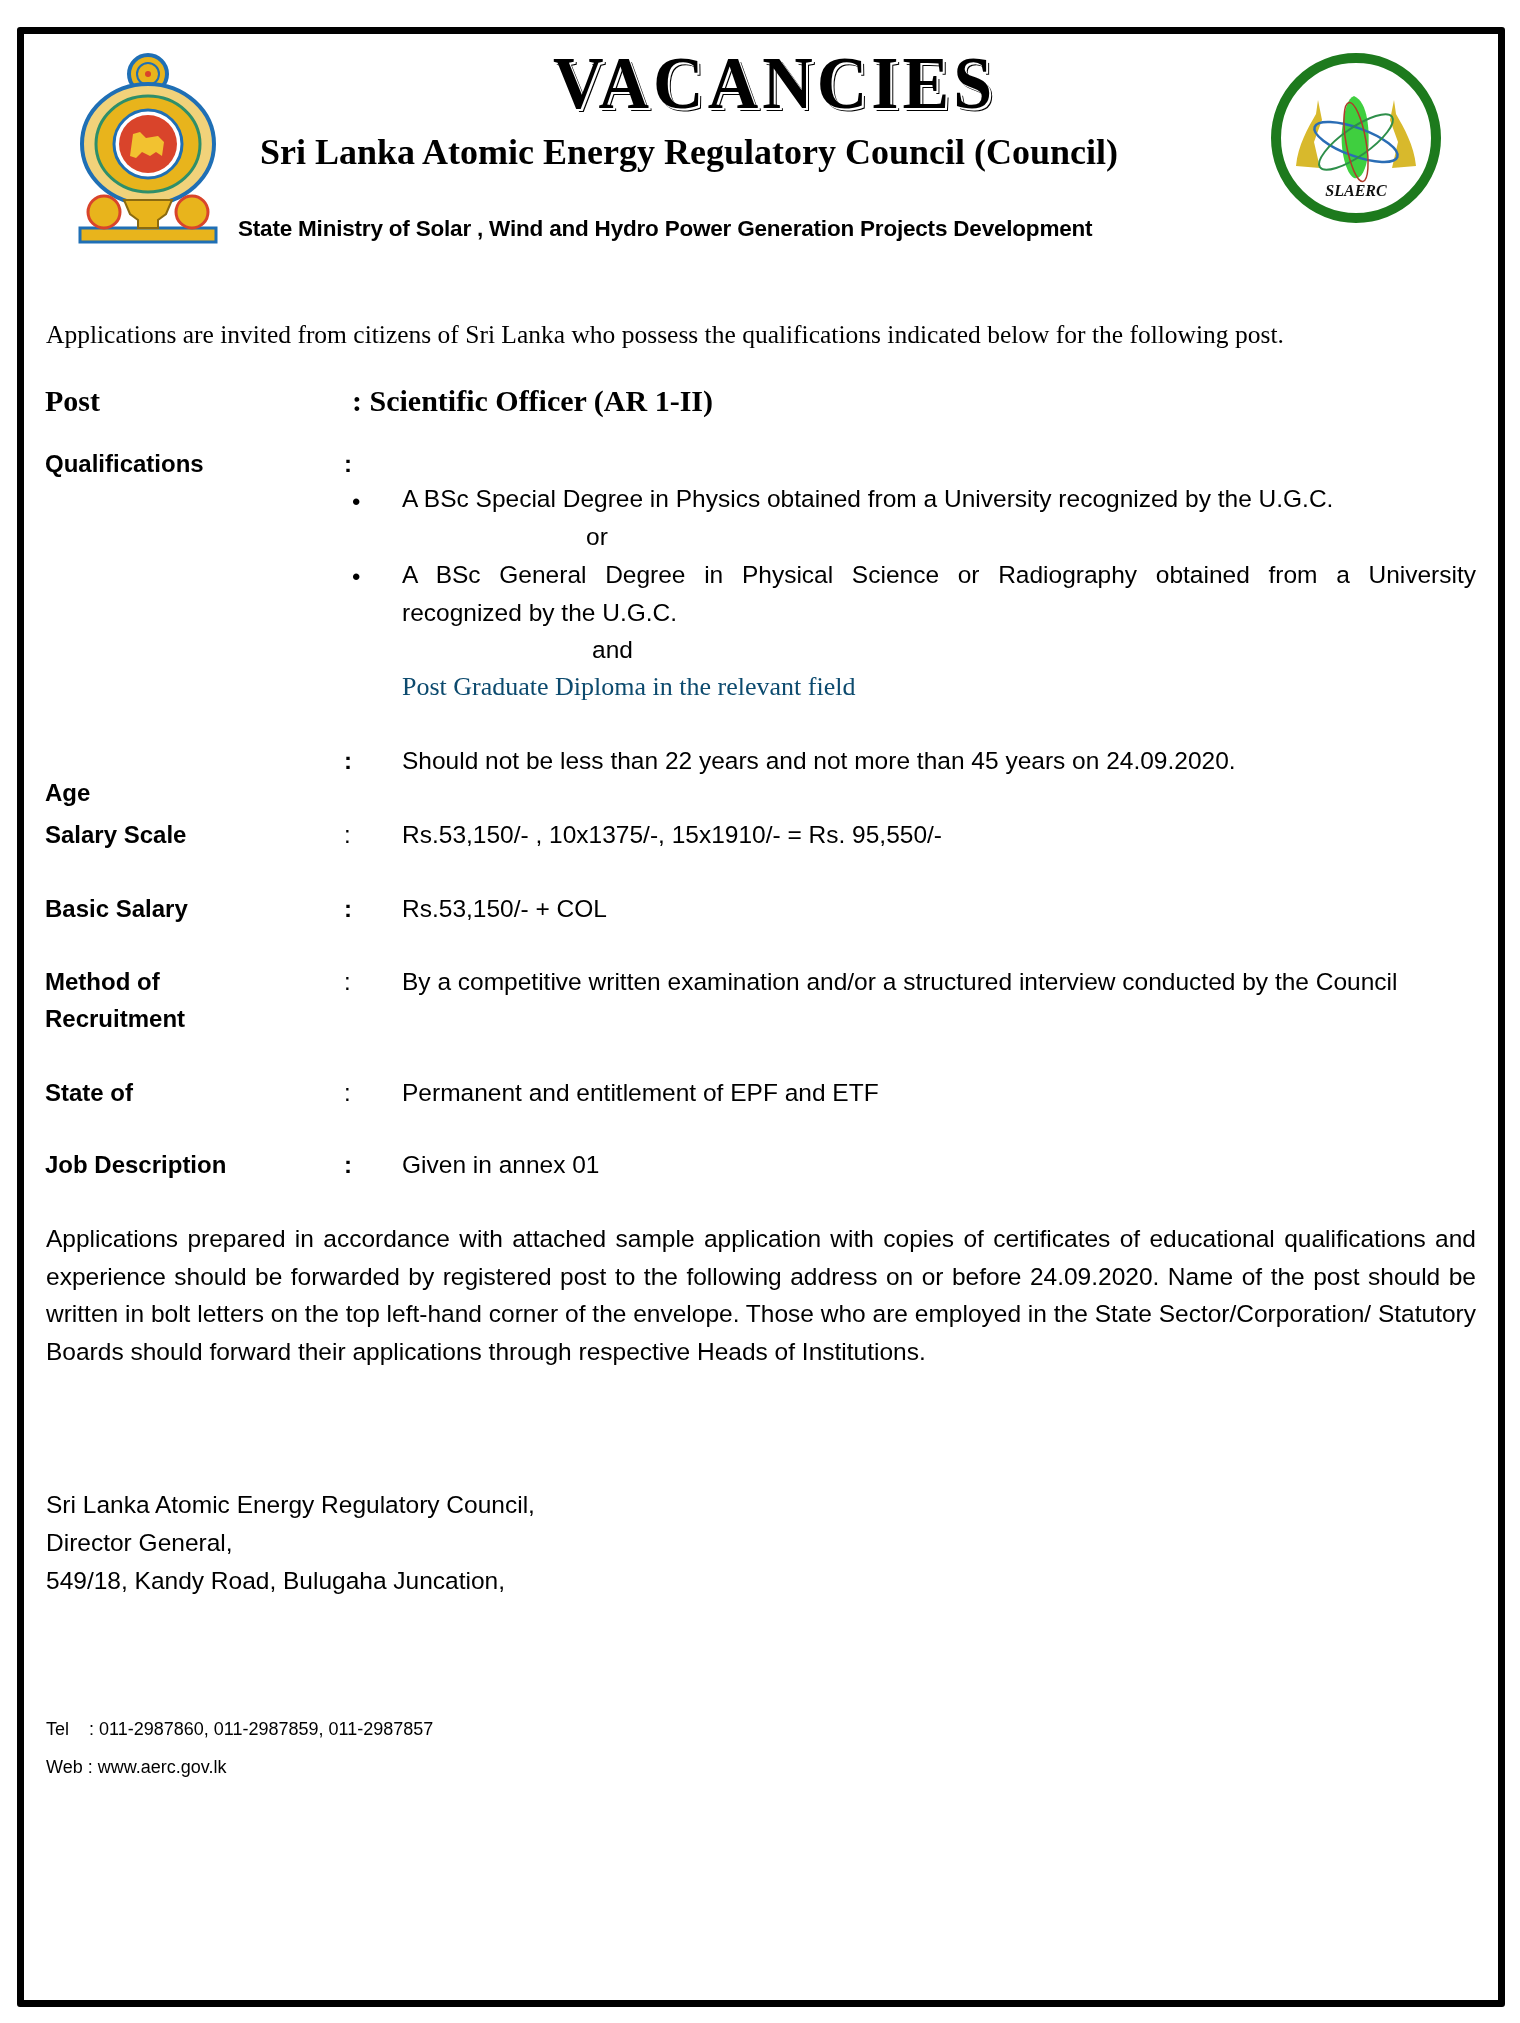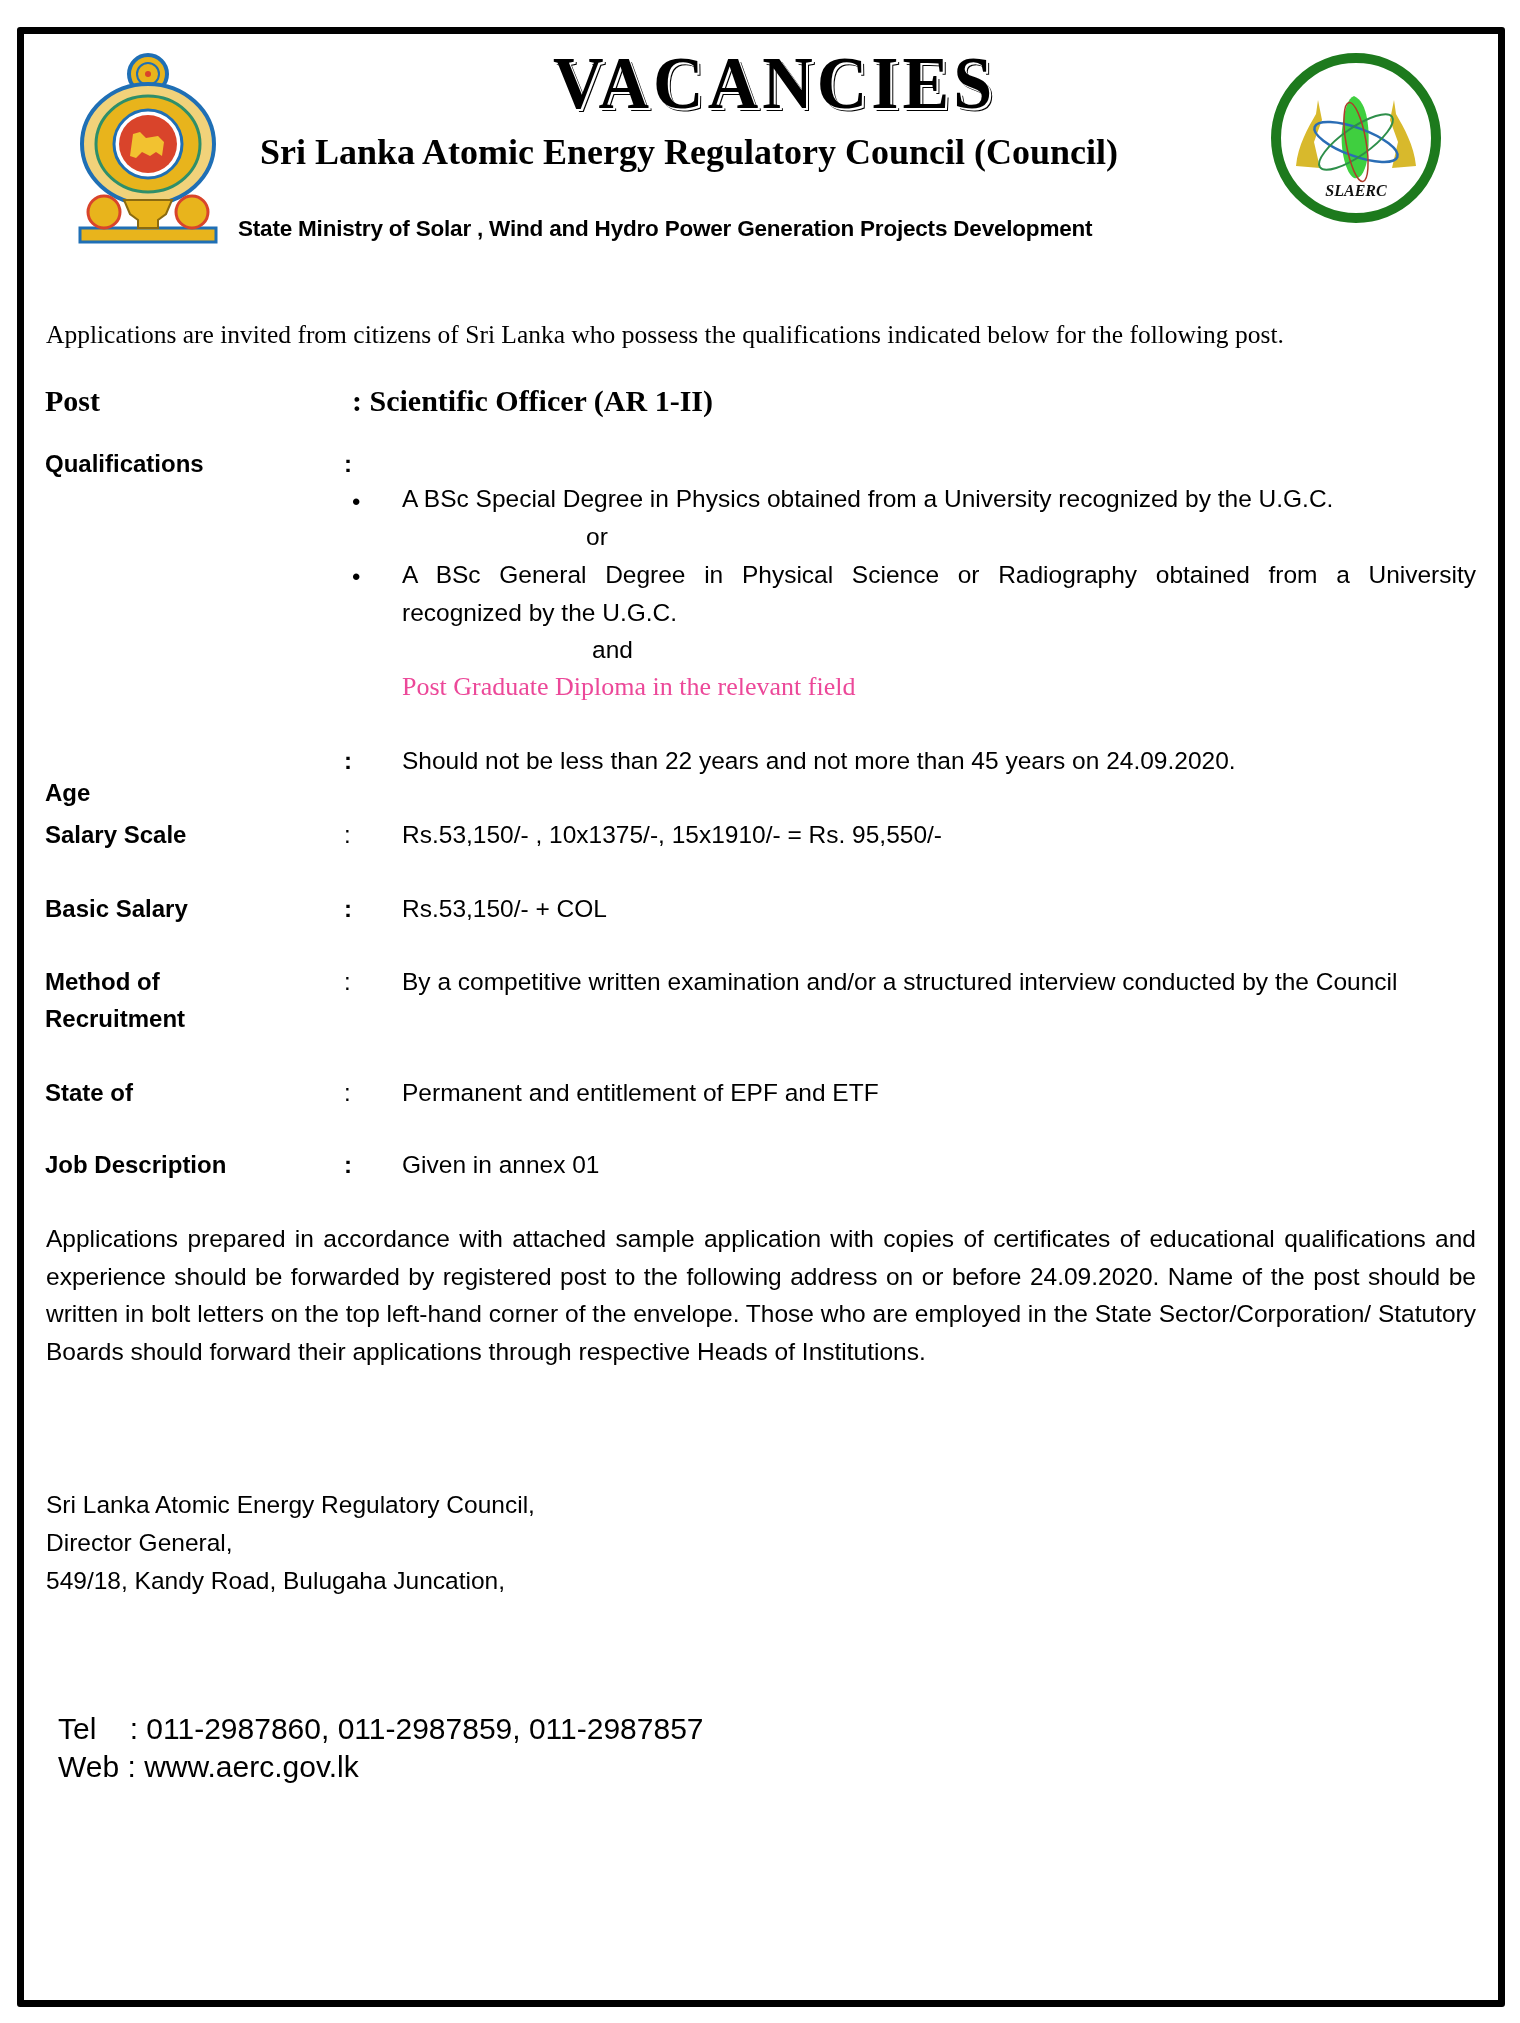--- a/index.html
+++ b/index.html
@@ -26,22 +26,22 @@
   .row-value { left:402px; font-size:24.5px; line-height:37.5px; }
   .post-label { left:45px; top:384px; font-size:30px; line-height:34px; font-weight:bold; }
   .post-value { left:352px; top:384px; font-size:30px; line-height:34px; font-weight:bold; }
 
   .bullet { left:352px; font-size:24px; line-height:30px; }
   .method-value { width:1074px; text-align:justify; text-align-last:left; white-space:normal; }
 
   .para { left:46px; top:1220px; width:1430px; font-size:24.5px; line-height:37.5px; text-align:justify; white-space:normal; }
   .address { left:46px; top:1486px; font-size:24.5px; line-height:38px; }
   .address div { white-space:nowrap; }
-  .contact { left:46px; top:1710px; font-size:30px; line-height:38px;margin-left:12px; }
-  .pgd { color:#ec4899; font-size:26px; }
+  .contact { left:46px; top:1710px; font-size:18px; line-height:38px; }
+  .pgd { color:#0c4a6e; font-size:26px; }
 </style>
 </head>
 <body>
 
 <div class="frame"></div>
 
 <div class="abs emblem">
   <svg width="140" height="194" viewBox="0 0 140 194">
     <rect x="2" y="176" width="136" height="14" fill="#e8b41c" stroke="#1f6fb5" stroke-width="3"></rect>
     <circle cx="70" cy="22" r="19" fill="#e8b41c" stroke="#1f6fb5" stroke-width="4"></circle>

